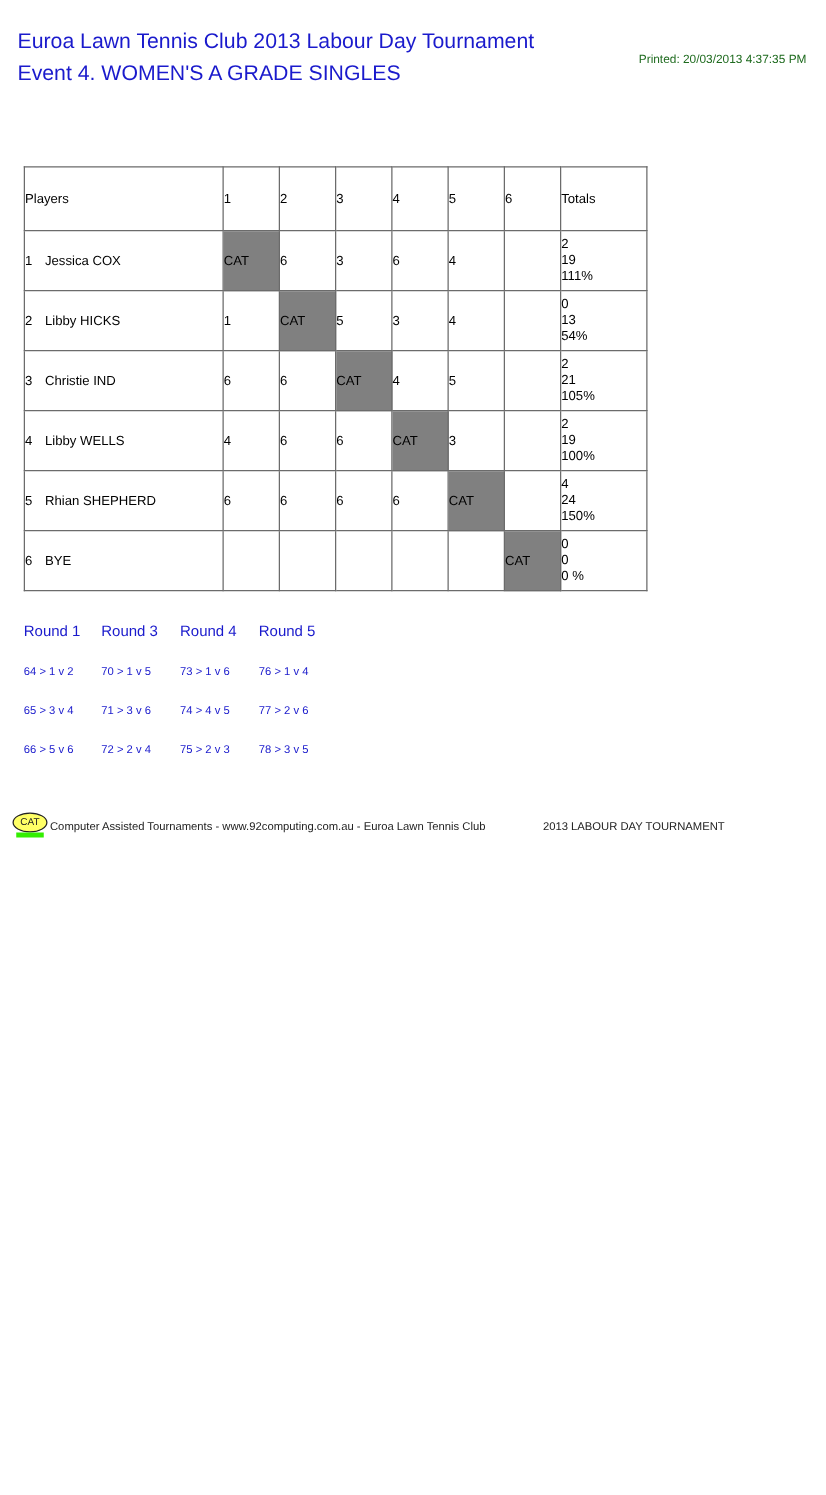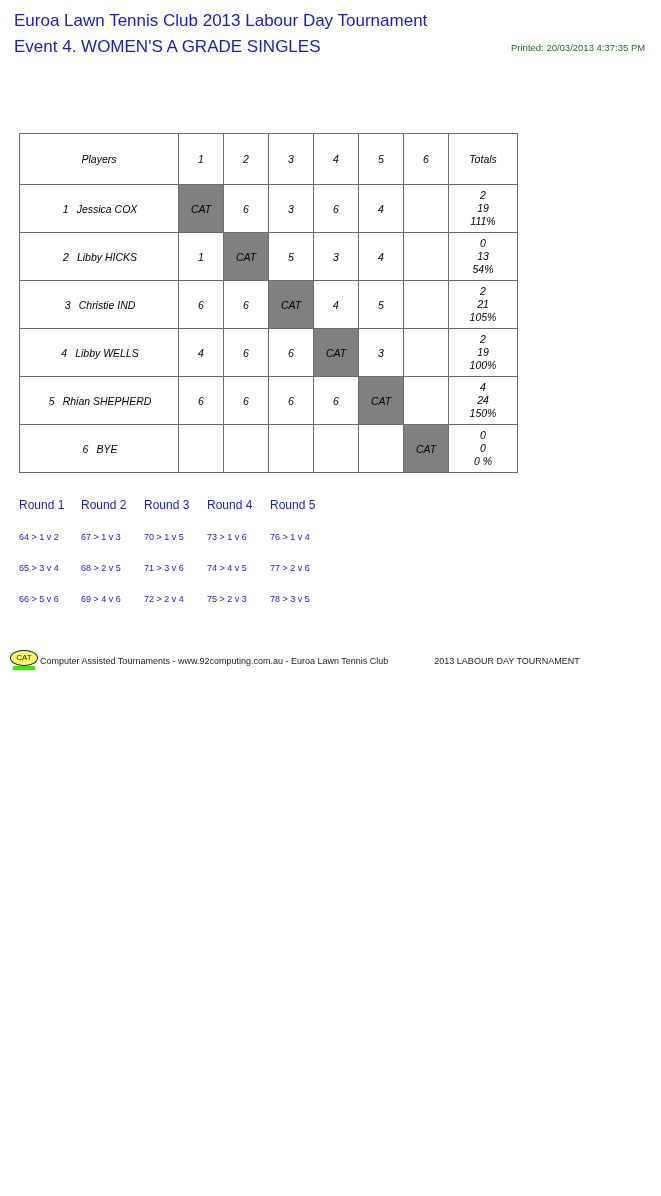--- a/index.html
+++ b/index.html
@@ -13,21 +13,21 @@
     position: relative;
     font-family: "Liberation Sans", sans-serif;
     color: #000000;
     overflow: hidden;
   }
 
   
   .header {
     position: absolute;
     left: 14px;
-    top: 8px;
+    top: 20px;
     width: 640px;
   }
   .title-line {
     color: #1a1acc;
     font-size: 17px;
     line-height: 26px;
     white-space: nowrap;
   }
   .printed {
     position: absolute;
@@ -46,25 +46,23 @@
     top: 133px;
   }
   table.grid {
     border-collapse: collapse;
     table-layout: fixed;
   }
   table.grid td, table.grid th {
     border: 1px solid #6b6b6b;
     font-weight: normal;
     font-size: 10.5px;
-    text-align: center;
     vertical-align: middle;
     padding: 0;
     color: #000;
-    font-style: italic;
   }
   .col-players { width: 158px; }
   .col-num { width: 44px; }
   .col-tot { width: 68px; }
 
   thead td { height: 50px; font-size: 10.5px; }
   thead td.hdr-players { font-size: 10.5px; }
 
   tbody tr { height: 48px; }
 
@@ -278,26 +276,20 @@
   </table>
 </div>
 
 <div class="rounds">
   <div class="rounds-row">
     <div class="round-col r1">
       <div class="round-title">Round 1</div>
       <div class="round-match">64 &gt; 1 v 2</div>
       <div class="round-match">65 &gt; 3 v 4</div>
       <div class="round-match">66 &gt; 5 v 6</div>
-    </div>
-    <div class="round-col">
-      <div class="round-title">Round 2</div>
-      <div class="round-match">67 &gt; 1 v 3</div>
-      <div class="round-match">68 &gt; 2 v 5</div>
-      <div class="round-match">69 &gt; 4 v 6</div>
     </div>
     <div class="round-col">
       <div class="round-title">Round 3</div>
       <div class="round-match">70 &gt; 1 v 5</div>
       <div class="round-match">71 &gt; 3 v 6</div>
       <div class="round-match">72 &gt; 2 v 4</div>
     </div>
     <div class="round-col">
       <div class="round-title">Round 4</div>
       <div class="round-match">73 &gt; 1 v 6</div>

